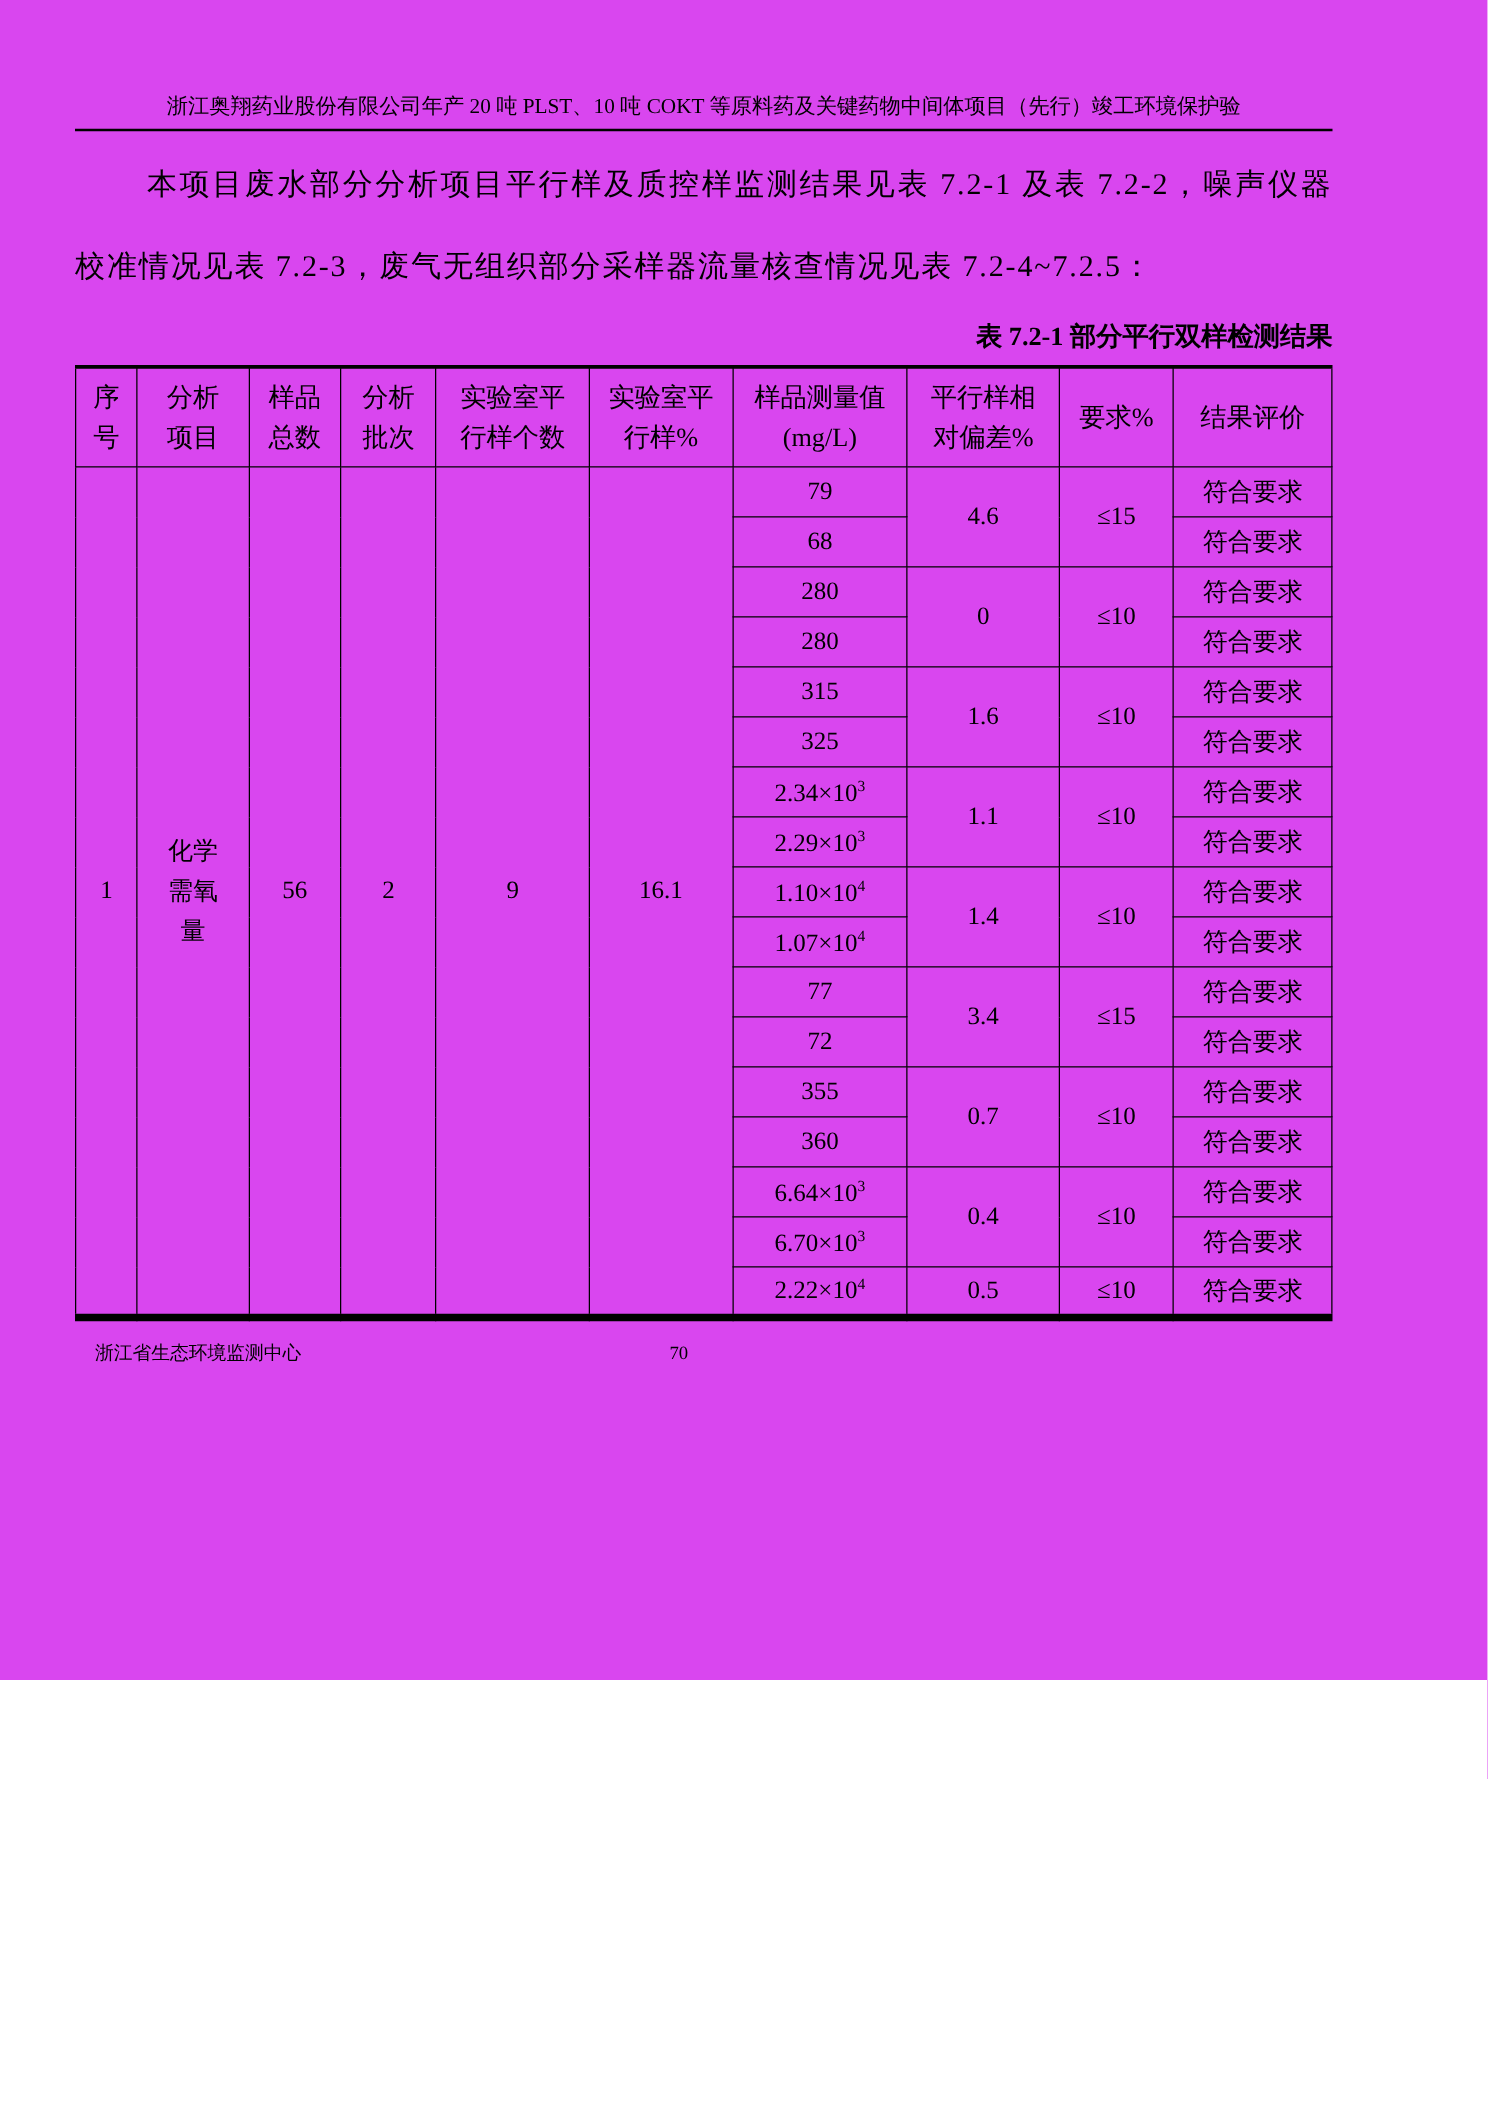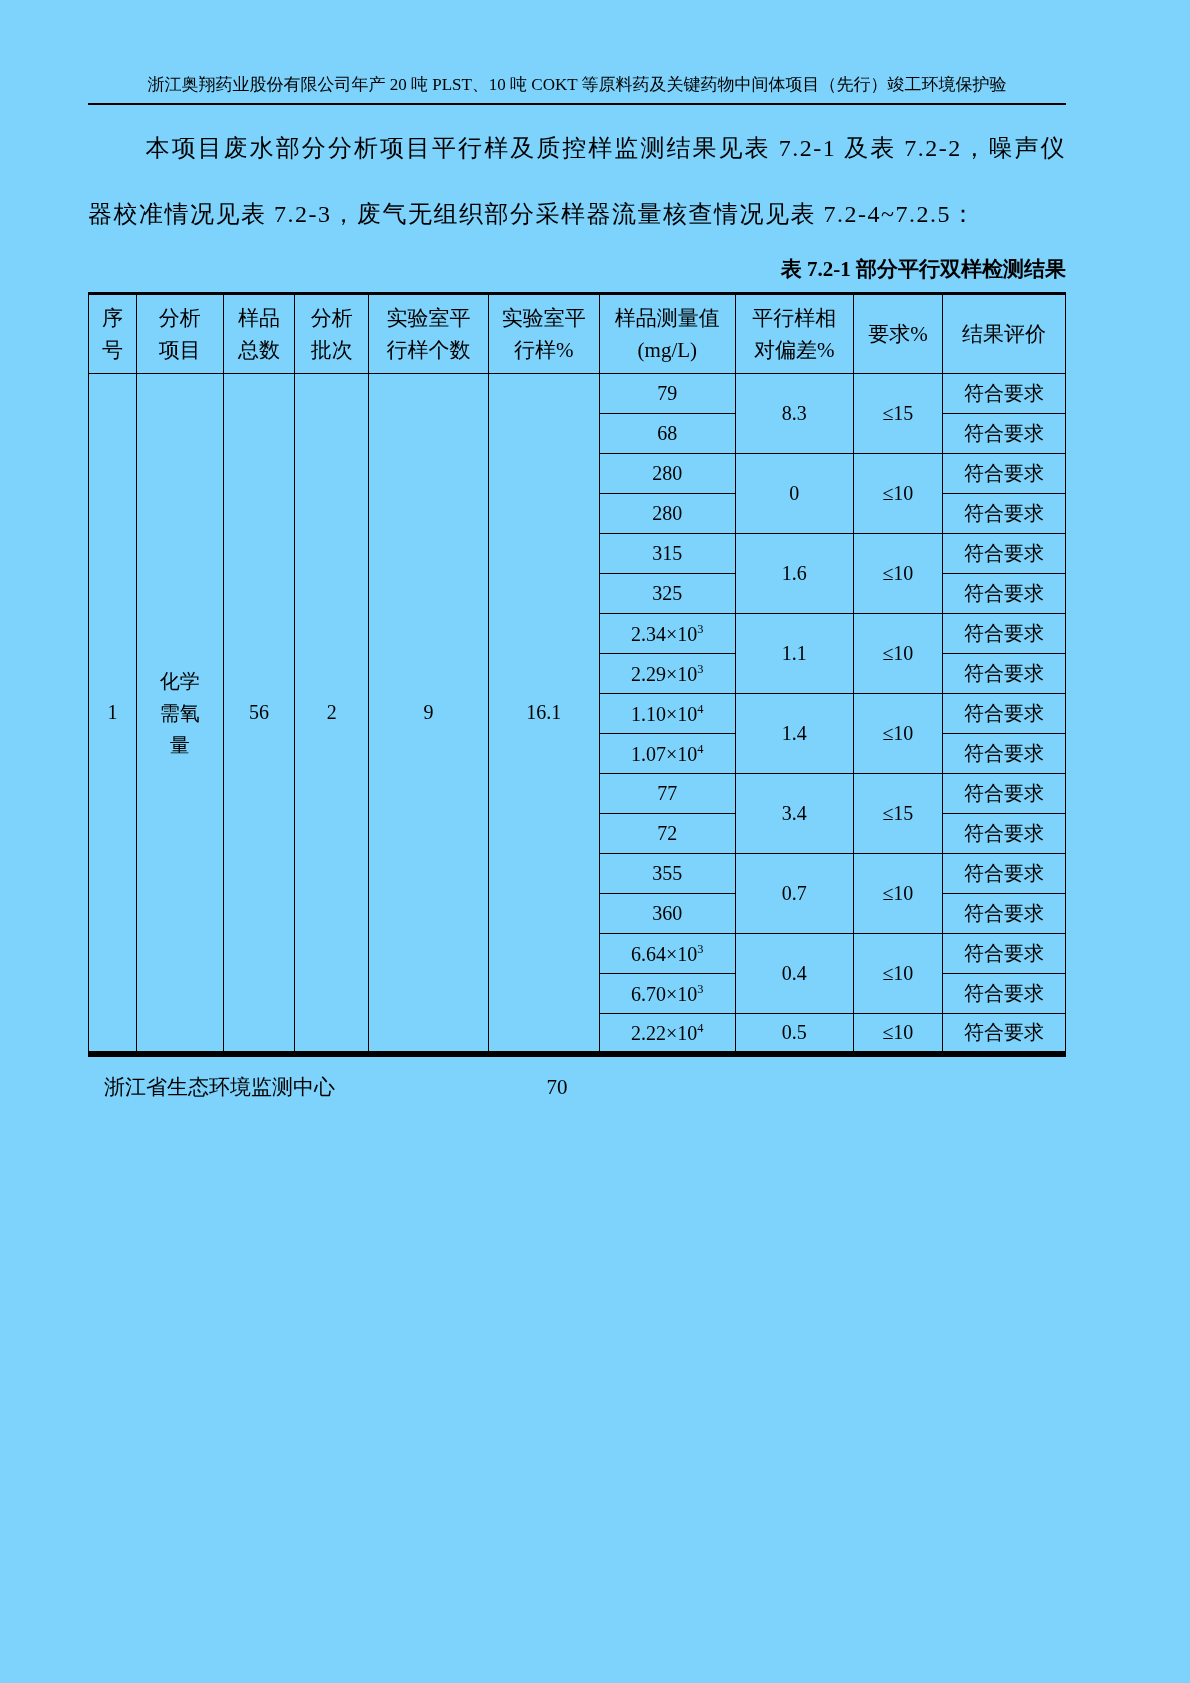--- a/index.html
+++ b/index.html
@@ -3,27 +3,27 @@
 <meta charset="utf-8">
 <style>
   html, body {
     margin: 0;
     padding: 0;
     background: #ffffff;
   }
   .page {
     position: relative;
     width: 1190px;
-    height: 1683px;
+    height: 1344px;
     margin: 0 auto;
-    background: #7dd3fc;
+    background: #d946ef;
     color: #000000;
     font-family: "Liberation Serif", "DejaVu Serif", serif;
     box-sizing: border-box;
-    padding: 72px 124px 0 88px;
+    padding: 72px 124px 0 60px;
     overflow: hidden;
   }
   
   .running-head {
     text-align: center;
     font-size: 17px;
     line-height: 1.55;
     border-bottom: 2px solid #000;
     padding-bottom: 5px;
   }
@@ -77,21 +77,21 @@
   }
   table.report-table tbody tr { height: 40px; }
   table.report-table tbody td { font-size: 20px; }
   table.report-table td.analysis-item { white-space: pre-line; line-height: 1.6; }
   table.report-table sup { font-size: 0.62em; }
   
   .page-footer {
     display: flex;
     align-items: baseline;
     margin-top: 16px;
-    font-size: 21px;
+    font-size: 15px;
     padding-left: 16px;
   }
   .page-footer .footer-org { flex: 1; text-align: left; }
   .page-footer .footer-page-no { flex: 0 0 auto; transform: translateX(-28px); }
   .page-footer .footer-spacer { flex: 1; }
 </style>
 </head>
 <body>
 
 <div class="page">
@@ -144,21 +144,21 @@
         <tr>
           <td rowspan="17">1</td>
           <td rowspan="17" class="analysis-item">化学
 需氧
 量</td>
           <td rowspan="17">56</td>
           <td rowspan="17">2</td>
           <td rowspan="17">9</td>
           <td rowspan="17">16.1</td>
           <td>79</td>
-          <td rowspan="2">8.3</td>
+          <td rowspan="2">4.6</td>
           <td rowspan="2">≤15</td>
           <td>符合要求</td>
         </tr>
         <tr>
           <td>68</td>
           <td>符合要求</td>
         </tr>
         <tr>
           <td>280</td>
           <td rowspan="2">0</td>

